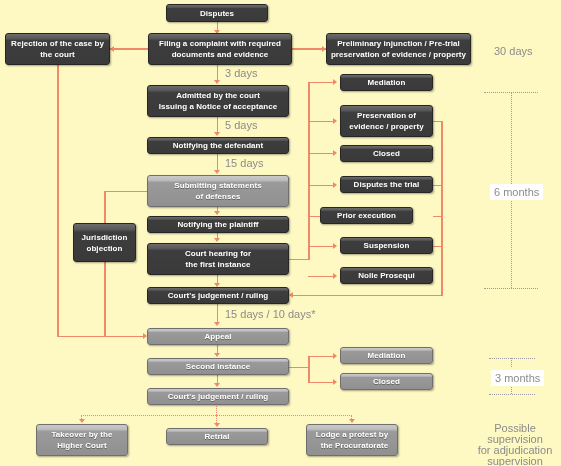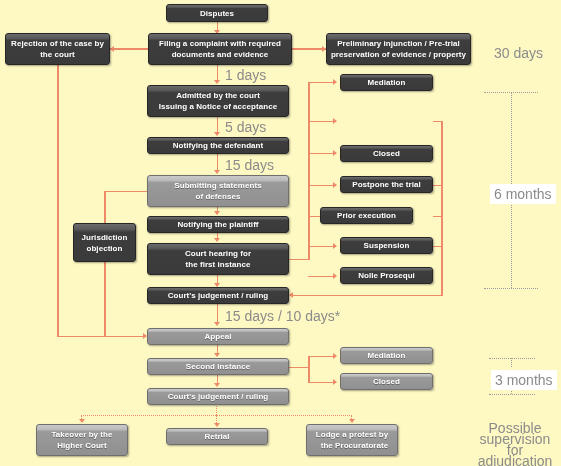--- a/index.html
+++ b/index.html
@@ -26,21 +26,21 @@
     border-color:#262626;
   }
   .box.light{
     background:linear-gradient(to bottom,#c9c9c9 0%,#bdbdbd 14%,#9a9a9a 22%,#909090 100%);
     border-color:#6f6f6f;
     color:#ffffff;
     text-shadow:0 1px 0 rgba(0,0,0,0.35);
   }
   .lbl{
     position:absolute;
-    font-size:14px;
+    font-size:11px;
     color:#8b8b8b;
     white-space:nowrap;
     z-index:6;
   }
   .lbl.multi{white-space:normal;text-align:center;line-height:11px;}
   .ln{position:absolute;background:#ef8a68;z-index:1;}
   .ln.h{height:1.6px;}
   .ln.v{width:1.6px;}
   .arw{position:absolute;width:0;height:0;z-index:2;}
   .arw.down{border-left:3.2px solid transparent;border-right:3.2px solid transparent;border-top:4.5px solid #ef8a68;}
@@ -212,27 +212,30 @@
   </div>
 
   <div class="box dark" style="left:73px;top:223px;width:63px;height:39px;">
     <span>Jurisdiction<br>objection</span>
   </div>
 
   <div class="box dark" style="left:340px;top:74px;width:93px;height:17px;">
     <span>Mediation</span>
   </div>
 
+  <div class="box dark" style="left:340px;top:105px;width:93px;height:32px;">
+    <span>Preservation of<br>evidence / property</span>
+  </div>
 
   <div class="box dark" style="left:340px;top:145px;width:93px;height:17px;">
     <span>Closed</span>
   </div>
 
   <div class="box dark" style="left:340px;top:176px;width:93px;height:17px;">
-    <span>Postpone the trial</span>
+    <span>Disputes the trial</span>
   </div>
 
   <div class="box dark" style="left:320px;top:207px;width:93px;height:17px;">
     <span>Prior execution</span>
   </div>
 
   <div class="box dark" style="left:340px;top:237px;width:93px;height:17px;">
     <span>Suspension</span>
   </div>
 
@@ -253,21 +256,21 @@
   </div>
 
   <div class="box light" style="left:166px;top:428px;width:102px;height:17px;">
     <span>Retrial</span>
   </div>
 
   <div class="box light" style="left:306px;top:424px;width:92px;height:32px;text-align:right;">
     <span>Lodge a protest by<br>the Procuratorate</span>
   </div>
 
-  <div class="lbl" style="left:225px;top:67px;">1 days</div>
+  <div class="lbl" style="left:225px;top:67px;">3 days</div>
   <div class="lbl" style="left:225px;top:119px;">5 days</div>
   <div class="lbl" style="left:225px;top:157px;">15 days</div>
   <div class="lbl" style="left:494px;top:45px;">30 days</div>
   <div class="lbl" style="left:225px;top:308px;">15 days / 10 days*</div>
 
   <div class="lbl" style="left:490px;top:184px;background:#fff;padding:2px 4px;">6 months</div>
   <div class="lbl" style="left:491px;top:370px;background:#fff;padding:2px 4px;">3 months</div>
 
   <div class="lbl multi" style="left:470px;top:423px;width:90px;">
     <span>Possible supervision</span><br>

